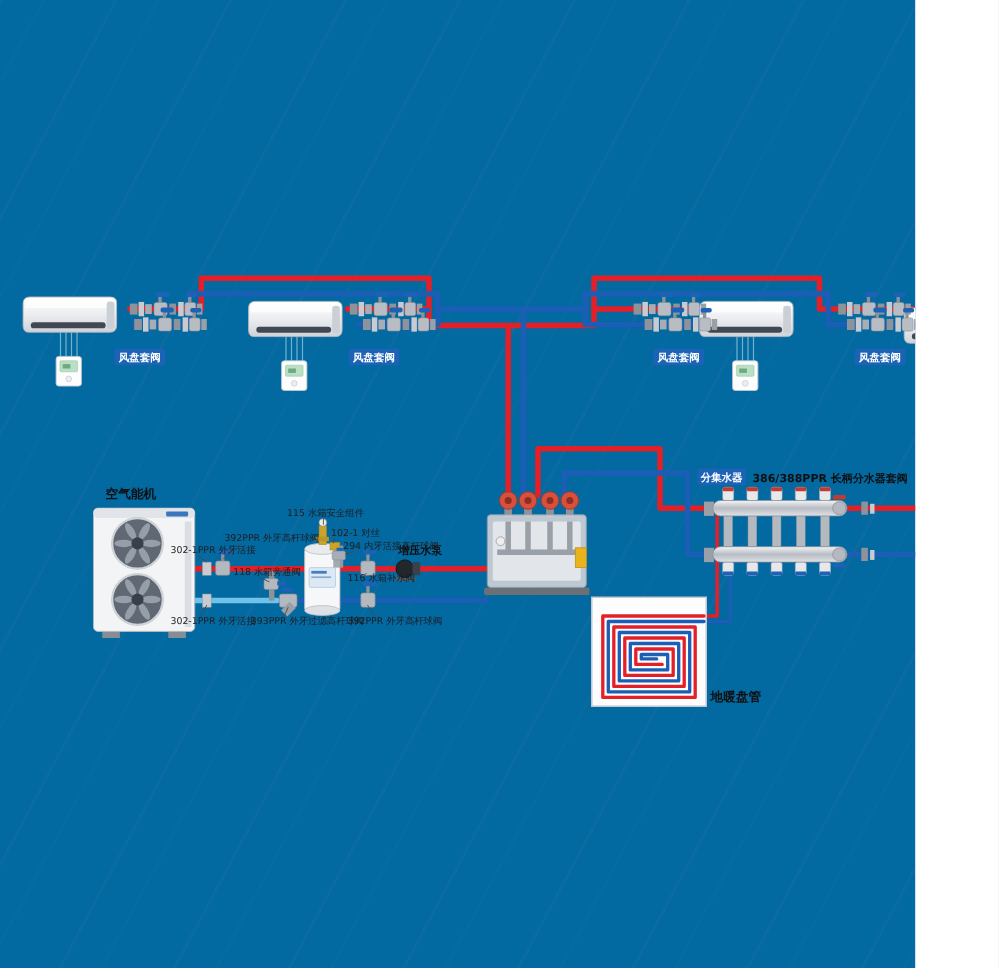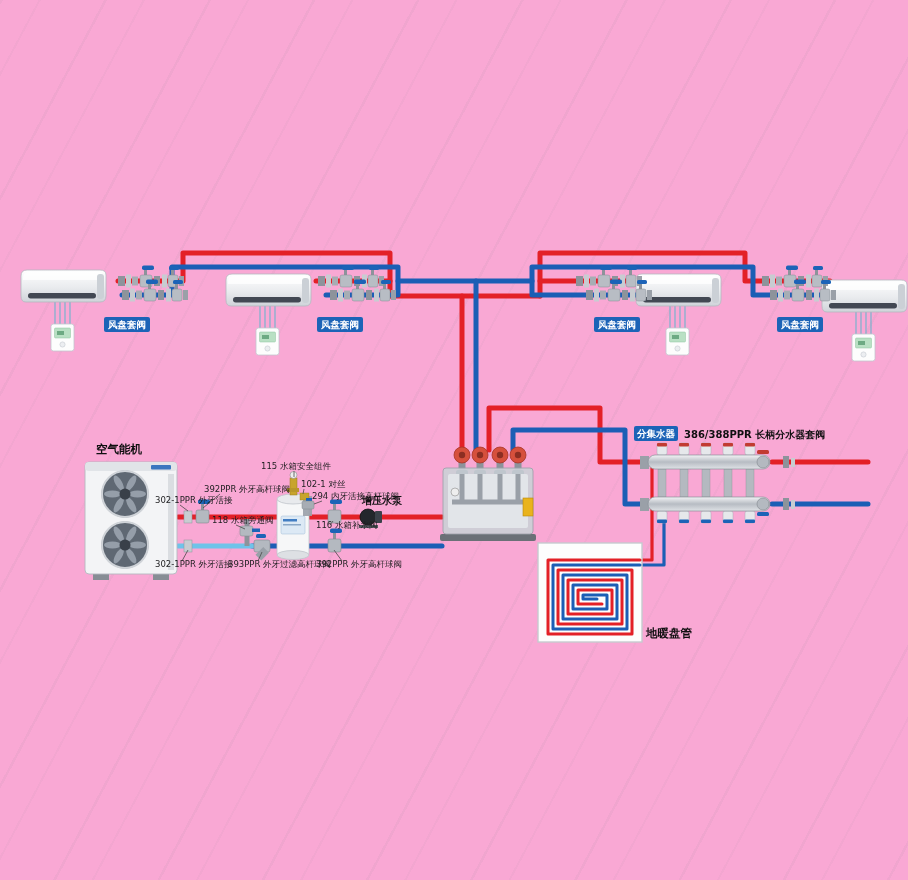--- a/index.html
+++ b/index.html
@@ -1,17 +1,17 @@
 <!DOCTYPE html>
 <html><head>
 <meta charset="utf-8">
 <style>
   html,body{margin:0;padding:0;background:#ffffff;}
   .stage{
-    position:relative;width:908px;height:880px;overflow:hidden;background:#f9a8d4;
+    position:relative;width:832px;height:880px;overflow:hidden;background:#0369a1;
     font-family:"DejaVu Sans","Liberation Sans",sans-serif;
   }
   .stage::before{
     content:"";position:absolute;inset:0;pointer-events:none;
     background-image:repeating-linear-gradient(118deg,
       rgba(125,130,138,0.07) 0px, rgba(125,130,138,0.07) 2.5px,
       transparent 2.5px, transparent 34px,
       rgba(125,130,138,0.05) 34px, rgba(125,130,138,0.05) 36px,
       transparent 36px, transparent 92px);
   }

